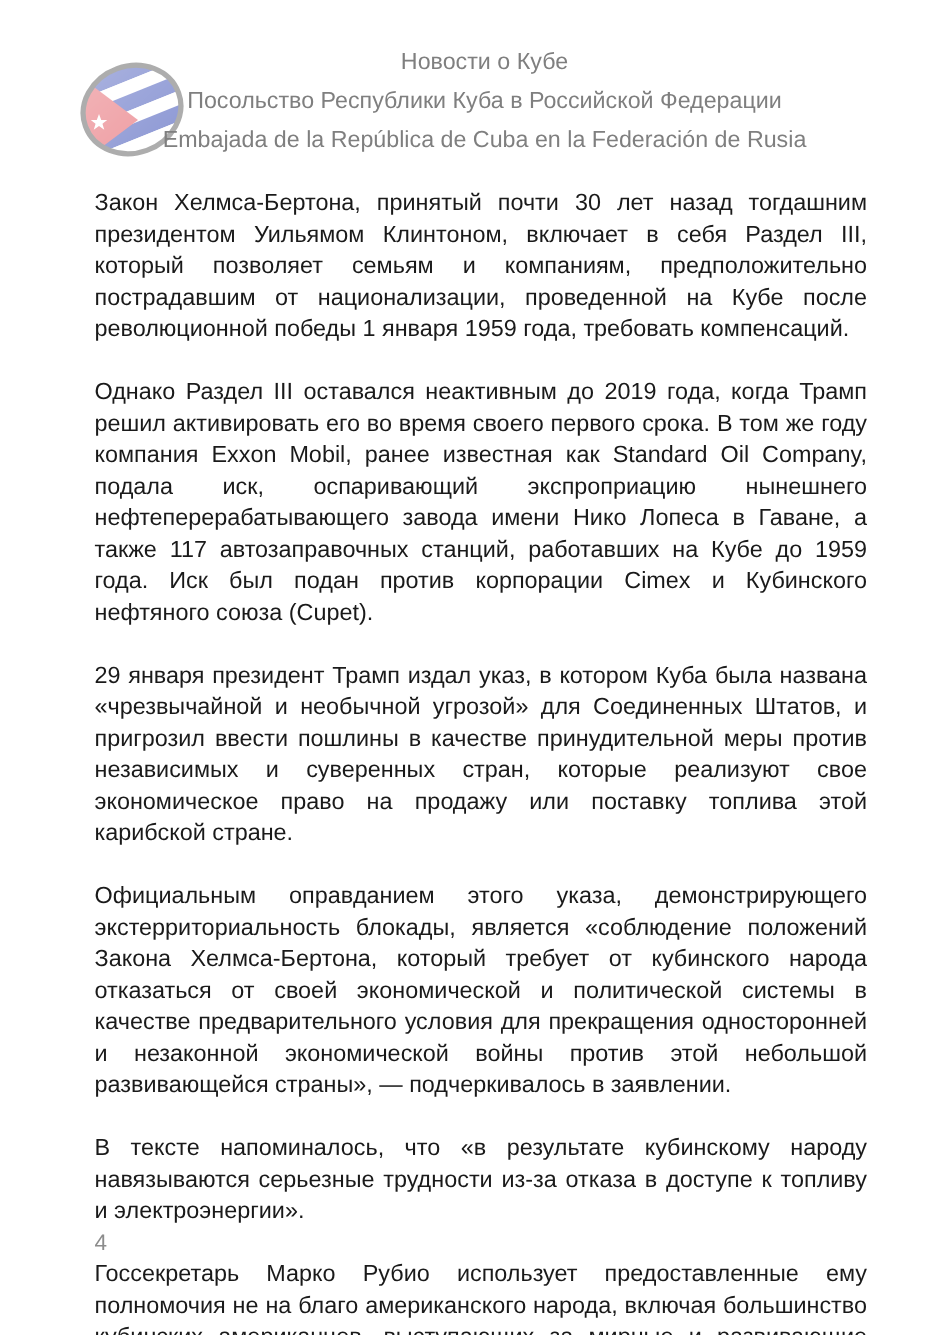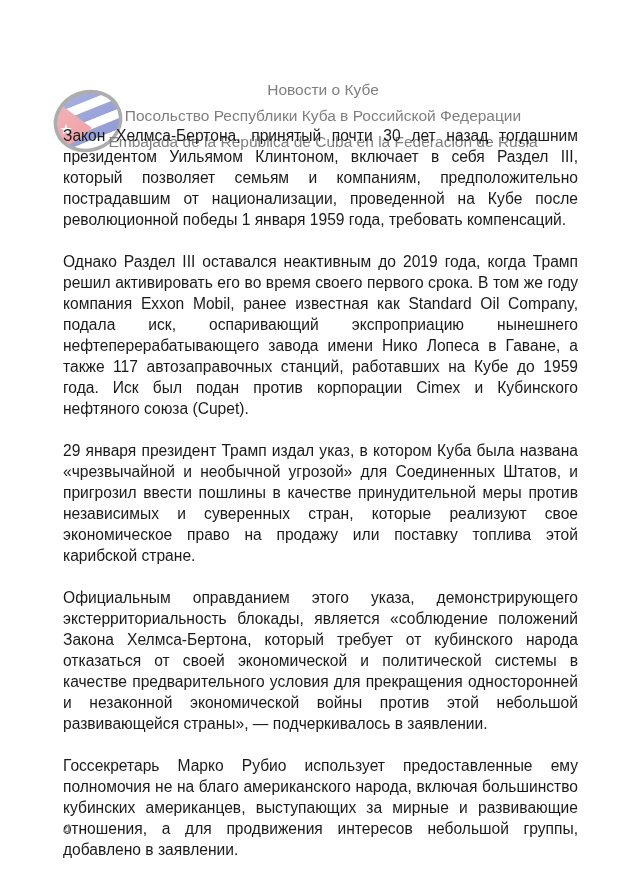--- a/index.html
+++ b/index.html
@@ -13,21 +13,20 @@
       position: relative;
       overflow: hidden;
       font-family: "Liberation Sans", sans-serif;
     }
     .header {
       position: absolute;
       left: 0;
       top: 0;
       width: 626px;
       height: 110px;
-      margin-top: 48px;
     }
     .header-line {
       position: absolute;
       left: 0;
       width: 626px;
       text-align: center;
       color: #7f7f7f;
       font-size: 15.5px;
       white-space: nowrap;
     }
@@ -100,16 +99,17 @@
   <div class="header-line l1">Новости о Кубе</div>
   <div class="header-line l2">Посольство Республики Куба в Российской Федерации</div>
   <div class="header-line l3">Embajada de la República de Cuba en la Federación de Rusia</div>
 </div>
 
 <div class="content">
   <p>Закон Хелмса-Бертона, принятый почти 30 лет назад тогдашним президентом Уильямом Клинтоном, включает в себя Раздел III, который позволяет семьям и компаниям, предположительно пострадавшим от национализации, проведенной на Кубе после революционной победы 1 января 1959 года, требовать компенсаций.</p>
   <p>Однако Раздел III оставался неактивным до 2019 года, когда Трамп решил активировать его во время своего первого срока. В том же году компания Exxon Mobil, ранее известная как Standard Oil Company, подала иск, оспаривающий экспроприацию нынешнего нефтеперерабатывающего завода имени Нико Лопеса в Гаване, а также 117 автозаправочных станций, работавших на Кубе до 1959 года. Иск был подан против корпорации Cimex и Кубинского нефтяного союза (Cupet).</p>
   <p>29 января президент Трамп издал указ, в котором Куба была названа «чрезвычайной и необычной угрозой» для Соединенных Штатов, и пригрозил ввести пошлины в качестве принудительной меры против независимых и суверенных стран, которые реализуют свое экономическое право на продажу или поставку топлива этой карибской стране.</p>
   <p>Официальным оправданием этого указа, демонстрирующего экстерриториальность блокады, является «соблюдение положений Закона Хелмса-Бертона, который требует от кубинского народа отказаться от своей экономической и политической системы в качестве предварительного условия для прекращения односторонней и незаконной экономической войны против этой небольшой развивающейся страны», — подчеркивалось в заявлении.</p>
+  <p>В тексте напоминалось, что «в результате кубинскому народу навязываются серьезные трудности из-за отказа в доступе к топливу и электроэнергии».</p>
   <p>Госсекретарь Марко Рубио использует предоставленные ему полномочия не на благо американского народа, включая большинство кубинских американцев, выступающих за мирные и развивающие отношения, а для продвижения интересов небольшой группы, добавлено в заявлении.</p>
 </div>
 
 <div class="page-number">4</div>
 
 </body></html>

